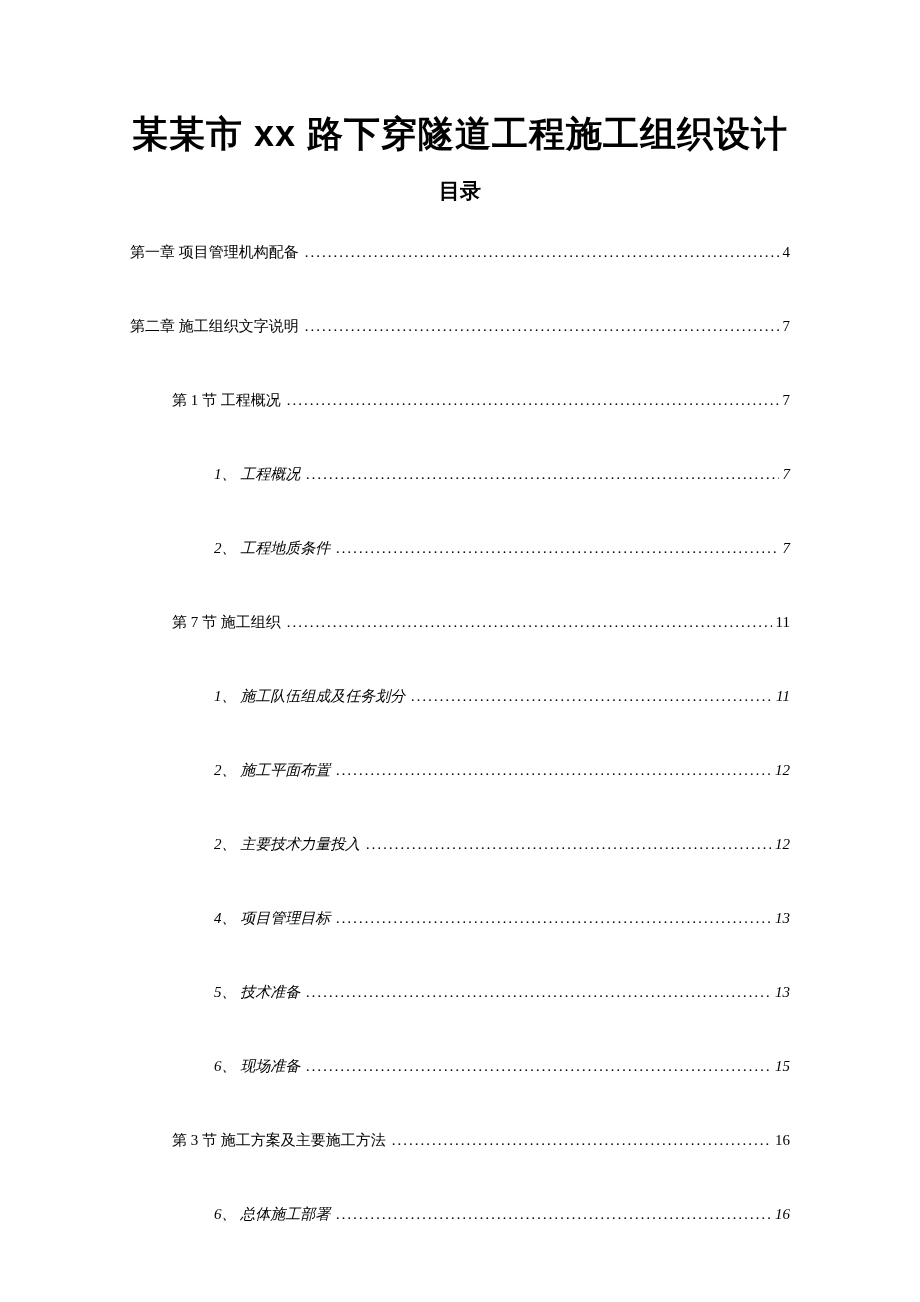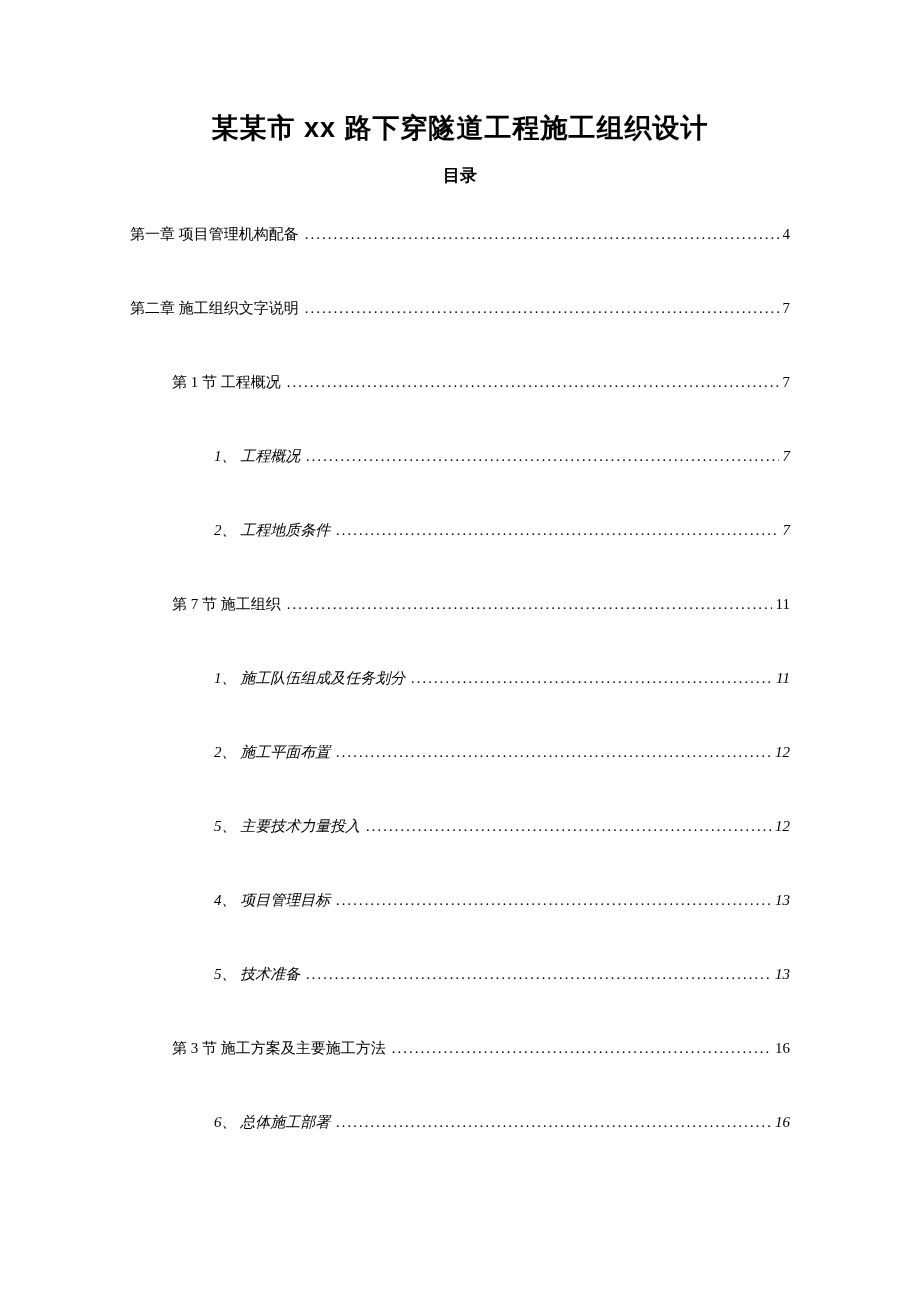--- a/index.html
+++ b/index.html
@@ -8,29 +8,29 @@
       height: 1302px;
       background: #fff;
       font-family: "SimSun", "宋体", serif;
       color: #000;
       padding: 110px 130px 0 130px;
     }
     .title {
       text-align: center;
       font-family: "SimHei", "黑体", sans-serif;
       font-weight: bold;
-      font-size: 27px;
+      font-size: 36px;
       margin-bottom: 18px;
       letter-spacing: 1px;
     }
     .subtitle {
       text-align: center;
       font-family: "SimHei", "黑体", sans-serif;
       font-weight: bold;
-      font-size: 17px;
+      font-size: 21px;
       margin-bottom: 38px;
     }
     .toc { font-size: 15px; }
     .toc-row {
       display: flex;
       align-items: baseline;
       margin-bottom: 55px;
       white-space: nowrap;
     }
     .toc-row.l1 { padding-left: 0; }
@@ -89,33 +89,38 @@
       <span class="toc-label">1、 施工队伍组成及任务划分</span>
       <span class="toc-leader"></span>
       <span class="toc-page">11</span>
     </div>
     <div class="toc-row l3">
       <span class="toc-label">2、 施工平面布置</span>
       <span class="toc-leader"></span>
       <span class="toc-page">12</span>
     </div>
     <div class="toc-row l3">
-      <span class="toc-label">5、 主要技术力量投入</span>
+      <span class="toc-label">2、 主要技术力量投入</span>
       <span class="toc-leader"></span>
       <span class="toc-page">12</span>
     </div>
     <div class="toc-row l3">
       <span class="toc-label">4、 项目管理目标</span>
       <span class="toc-leader"></span>
       <span class="toc-page">13</span>
     </div>
     <div class="toc-row l3">
       <span class="toc-label">5、 技术准备</span>
       <span class="toc-leader"></span>
       <span class="toc-page">13</span>
+    </div>
+    <div class="toc-row l3">
+      <span class="toc-label">6、 现场准备</span>
+      <span class="toc-leader"></span>
+      <span class="toc-page">15</span>
     </div>
     <div class="toc-row l2">
       <span class="toc-label">第 3 节 施工方案及主要施工方法</span>
       <span class="toc-leader"></span>
       <span class="toc-page">16</span>
     </div>
     <div class="toc-row l3">
       <span class="toc-label">6、 总体施工部署</span>
       <span class="toc-leader"></span>
       <span class="toc-page">16</span>

